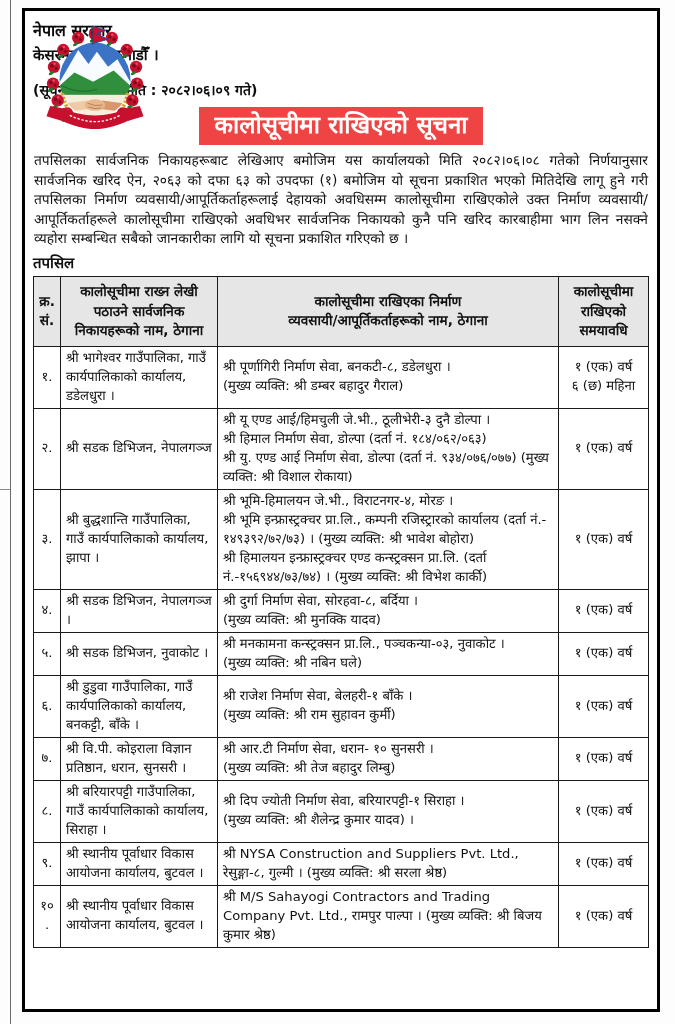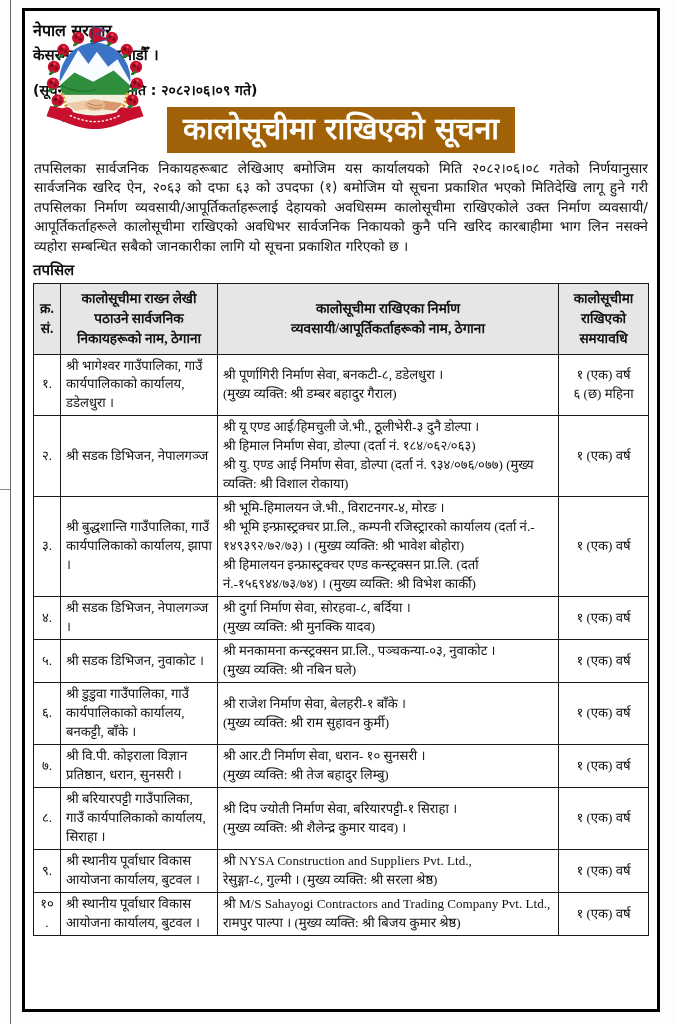--- a/index.html
+++ b/index.html
@@ -15,28 +15,28 @@
   .emblem { position:absolute; left:6px; top:2px; width:112px; height:114px; }
 
   .hdr { font-weight:bold; color:#0d0d0d; }
   .hdr-govt   { font-size:16px; margin-top:4px; }
   .hdr-parent { font-size:17px; margin-top:5px; }
   .hdr-office { font-size:28px; margin-top:3px; letter-spacing:.3px; }
   .hdr-addr   { font-size:15px; margin-top:3px; }
   .hdr-date   { font-size:14px; margin-top:16px; }
 
   .banner-wrap { text-align:center; margin:8px 0 6px 0; }
-  .banner { display:inline-block; background:#a16207; color:#fff; font-weight:bold;
-    font-size:30px; padding:3px 16px 5px 16px; line-height:1.25; }
+  .banner { display:inline-block; background:#ef4444; color:#fff; font-weight:bold;
+    font-size:24px; padding:3px 16px 5px 16px; line-height:1.25; }
 
   .body-text { font-size:13.8px; line-height:1.42; text-align:justify; font-weight:500;
     margin:2px 1px 0 1px; }
   .schedule { text-align:left; font-weight:bold; font-size:15px; margin:3px 0 4px 0; }
 
-  table.blacklist { width:100%; border-collapse:collapse; table-layout:fixed;font-family:Liberation Serif, serif; }
+  table.blacklist { width:100%; border-collapse:collapse; table-layout:fixed; }
   table.blacklist th, table.blacklist td { border:1.4px solid #1a1a1a; padding:2px 5px;
     vertical-align:middle; word-wrap:break-word; }
   table.blacklist th { background:#e6e6e6; font-weight:bold; font-size:13.6px;
     text-align:center; white-space:pre-line; line-height:1.45; padding:5px 3px; }
   table.blacklist td { font-size:13.1px; line-height:1.45; white-space:pre-line; }
   col.c-sn { width:27px; } col.c-agency { width:157px; } col.c-firm { width:auto; } col.c-period { width:90px; }
   td.sn { text-align:center; padding:2px 1px; }
   td.period { text-align:center;margin-left:48px; }
 </style>
 </head>

